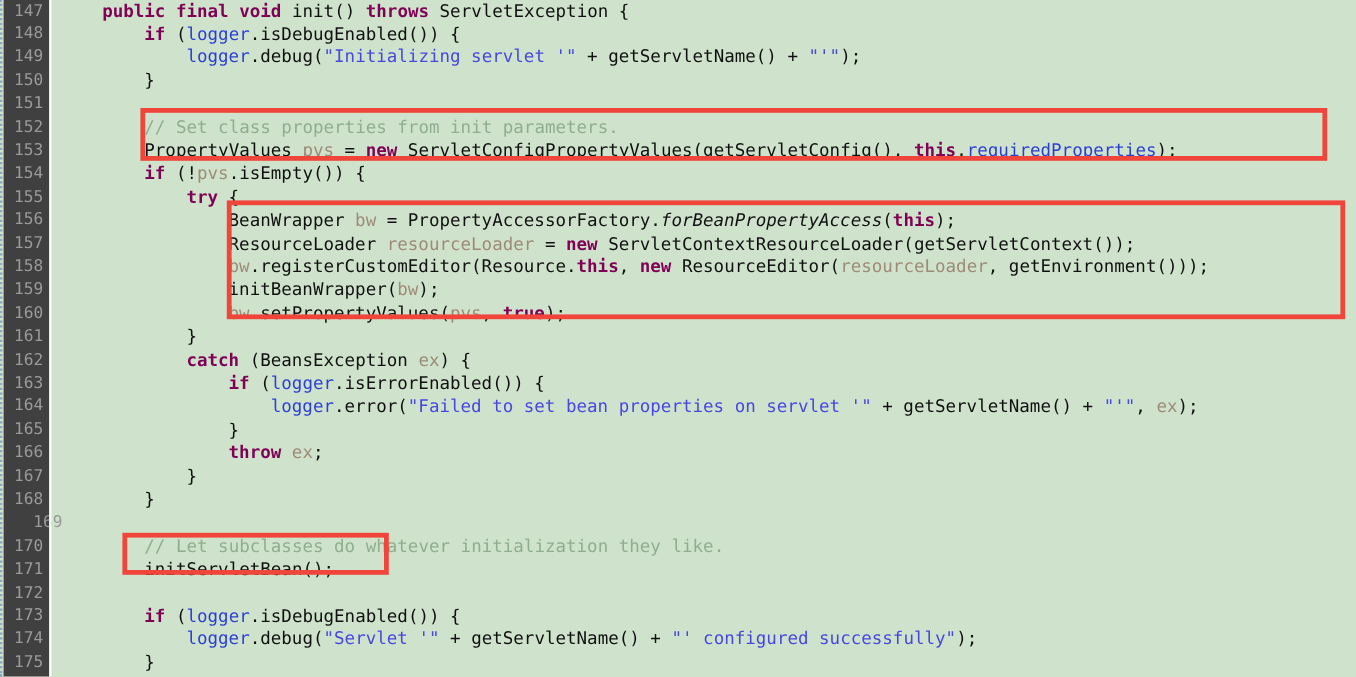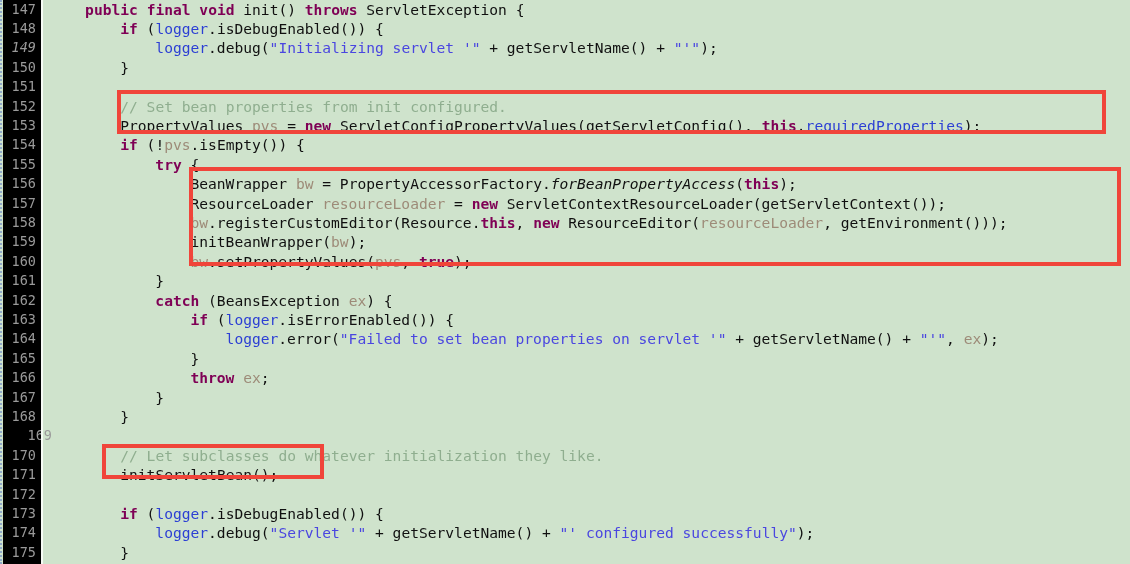--- a/index.html
+++ b/index.html
@@ -15,21 +15,21 @@
     overflow: hidden;
     font-family: "DejaVu Sans Mono", "Liberation Mono", monospace;
   }
 
   
   #gutter {
     position: absolute;
     left: 0; top: 0;
     width: 41px;
     height: 564px;
-    background: #000000;
+    background: #404040;
     z-index: 1;
   }
   #gutter-edge {
     position: absolute;
     left: 0; top: 0;
     width: 3px; height: 564px;
     background: #cfe3cc;
     border-left: 2px dotted #8ea8c8;
     box-sizing: border-box;
   }
@@ -91,21 +91,21 @@
 </style>
 </head>
 <body>
 
 <div id="viewport">
 
   <div id="gutter">
     <div id="gutter-edge"></div>
   <div class="lineno" style="top: -0.5px;">147</div>
       <div class="lineno" style="top: 18.9px;">148</div>
-      <div class="lineno" style="top: 38.3px; font-style: italic;">149</div>
+      <div class="lineno" style="top: 38.3px;">149</div>
       <div class="lineno" style="top: 57.7px; text-align: right;">150</div>
       <div class="lineno" style="top: 77.1px;">151</div>
       <div class="lineno" style="top: 96.5px;">152</div>
       <div class="lineno" style="top: 115.9px;">153</div>
       <div class="lineno" style="top: 135.3px;">154</div>
       <div class="lineno" style="top: 154.7px;">155</div>
       <div class="lineno" style="top: 174.1px;">156</div>
       <div class="lineno" style="top: 193.5px;">157</div>
       <div class="lineno" style="top: 212.9px;">158</div>
       <div class="lineno" style="top: 232.3px;">159</div>
@@ -128,21 +128,21 @@
       <div class="lineno" style="top: 562.1px;">176</div>
     </div>
   <div id="gutter-sep"></div>
 
   <div id="code">
       <div class="cl" style="top: -0.5px; left: 35.12px;"><span class="kw">public</span><span> </span><span class="kw">final</span><span> </span><span class="kw">void</span><span> init() </span><span class="kw">throws</span><span> ServletException {</span></div>
       <div class="cl" style="top: 18.9px; left: 70.24px;"><span class="kw">if</span><span> (</span><span class="fld">logger</span><span>.isDebugEnabled()) {</span></div>
       <div class="cl" style="top: 38.3px; left: 105.36px;"><span class="fld">logger</span><span>.debug(</span><span class="str">"Initializing servlet '"</span><span> + getServletName() + </span><span class="str">"'"</span><span>);</span></div>
       <div class="cl" style="top: 57.7px; left: 70.24px;"><span>}</span></div>
       <div class="cl" style="top: 77.1px; left: 0px;"></div>
-      <div class="cl" style="top: 96.5px; left: 70.24px;"><span class="cm">// Set bean properties from init configured.</span></div>
+      <div class="cl" style="top: 96.5px; left: 70.24px;"><span class="cm">// Set class properties from init parameters.</span></div>
       <div class="cl" style="top: 115.9px; left: 70.24px; text-align: center;"><span>PropertyValues </span><span class="lv">pvs</span><span> = </span><span class="kw">new</span><span> ServletConfigPropertyValues(getServletConfig(), </span><span class="kw">this</span><span>.</span><span class="fld">requiredProperties</span><span>);</span></div>
       <div class="cl" style="top: 135.3px; left: 70.24px;"><span class="kw">if</span><span> (!</span><span class="lv">pvs</span><span>.isEmpty()) {</span></div>
       <div class="cl" style="top: 154.7px; left: 105.36px;"><span class="kw">try</span><span> {</span></div>
       <div class="cl" style="top: 174.1px; left: 140.48px;"><span>BeanWrapper </span><span class="lv">bw</span><span> = PropertyAccessorFactory.</span><span class="it">forBeanPropertyAccess</span><span>(</span><span class="kw">this</span><span>);</span></div>
       <div class="cl" style="top: 193.5px; left: 140.48px;"><span>ResourceLoader </span><span class="lv">resourceLoader</span><span> = </span><span class="kw">new</span><span> ServletContextResourceLoader(getServletContext());</span></div>
       <div class="cl" style="top: 212.9px; left: 140.48px;"><span class="lv">bw</span><span>.registerCustomEditor(Resource.</span><span class="kw">this</span><span>, </span><span class="kw">new</span><span> ResourceEditor(</span><span class="lv">resourceLoader</span><span>, getEnvironment()));</span></div>
       <div class="cl" style="top: 232.3px; left: 140.48px;"><span>initBeanWrapper(</span><span class="lv">bw</span><span>);</span></div>
       <div class="cl" style="top: 251.7px; left: 140.48px;"><span class="lv">bw</span><span>.setPropertyValues(</span><span class="lv">pvs</span><span>, </span><span class="kw">true</span><span>);</span></div>
       <div class="cl" style="top: 271.1px; left: 105.36px;"><span>}</span></div>
       <div class="cl" style="top: 290.5px; left: 105.36px;"><span class="kw">catch</span><span> (BeansException </span><span class="lv">ex</span><span>) {</span></div>

